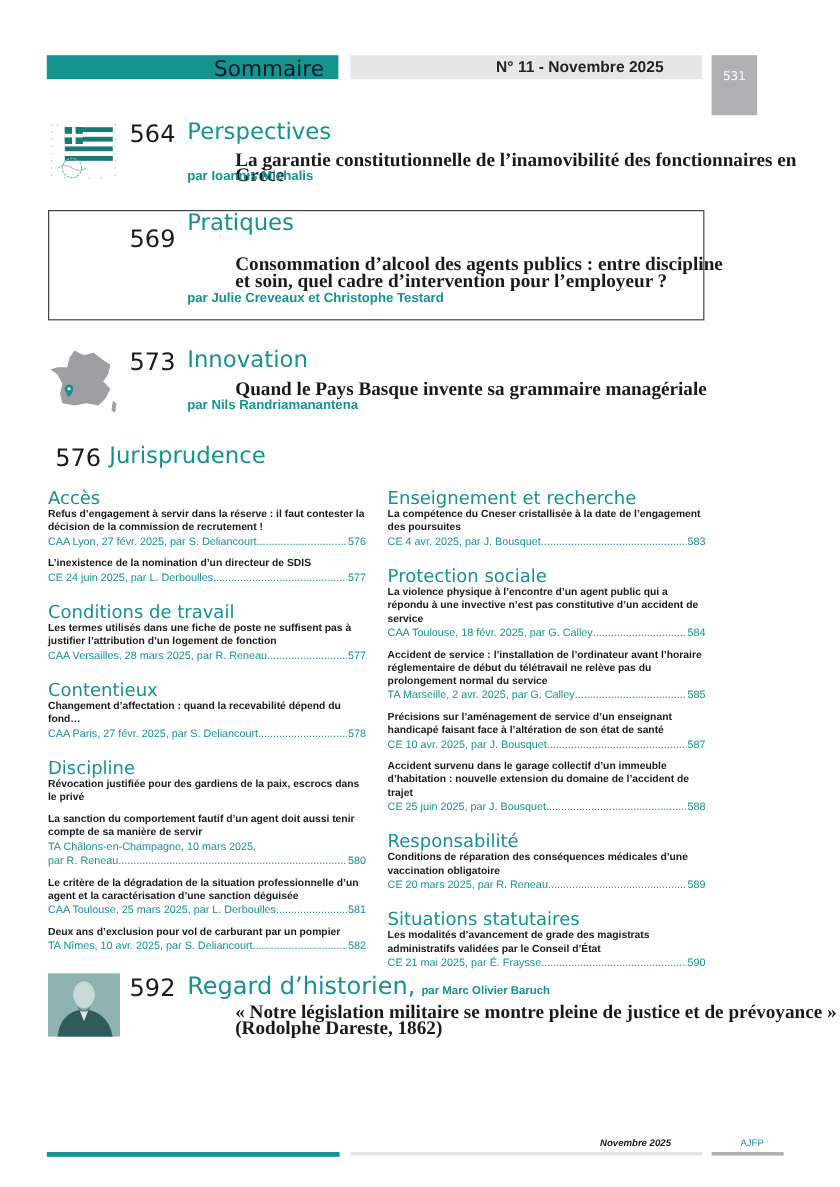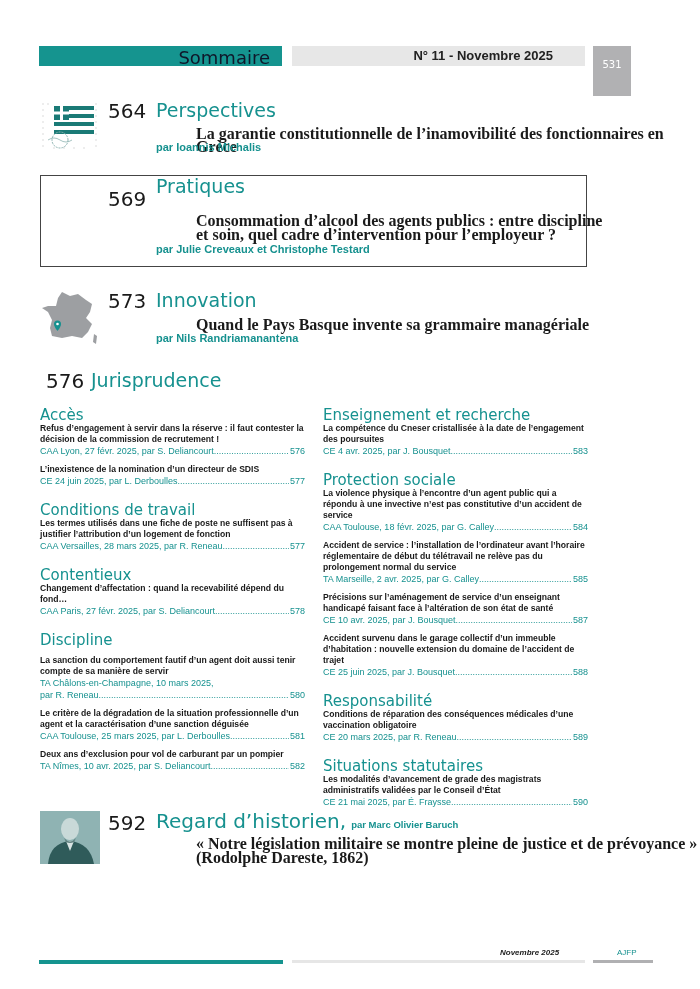--- a/index.html
+++ b/index.html
@@ -158,20 +158,21 @@
       <div class="ref">
           <span class="txt">CAA Paris, 27 févr. 2025, par S. Deliancourt</span>
           <span class="dots"></span>
           <span class="pg">578</span>
         </div>
     </div>
   </div>
   <div>
     <div class="cat">Discipline</div>
     <div class="entry">
+      <div class="entry-title">Révocation justifiée pour des gardiens de la paix, escrocs dans le privé</div>
     </div>
     <div class="entry">
       <div class="entry-title">La sanction du comportement fautif d’un agent doit aussi tenir compte de sa manière de servir</div>
       <div class="ref">
           <span class="txt">TA Châlons-en-Champagne, 10 mars 2025,</span>
         </div>
       <div class="ref">
           <span class="txt">par R. Reneau</span>
           <span class="dots"></span>
           <span class="pg">580</span>

